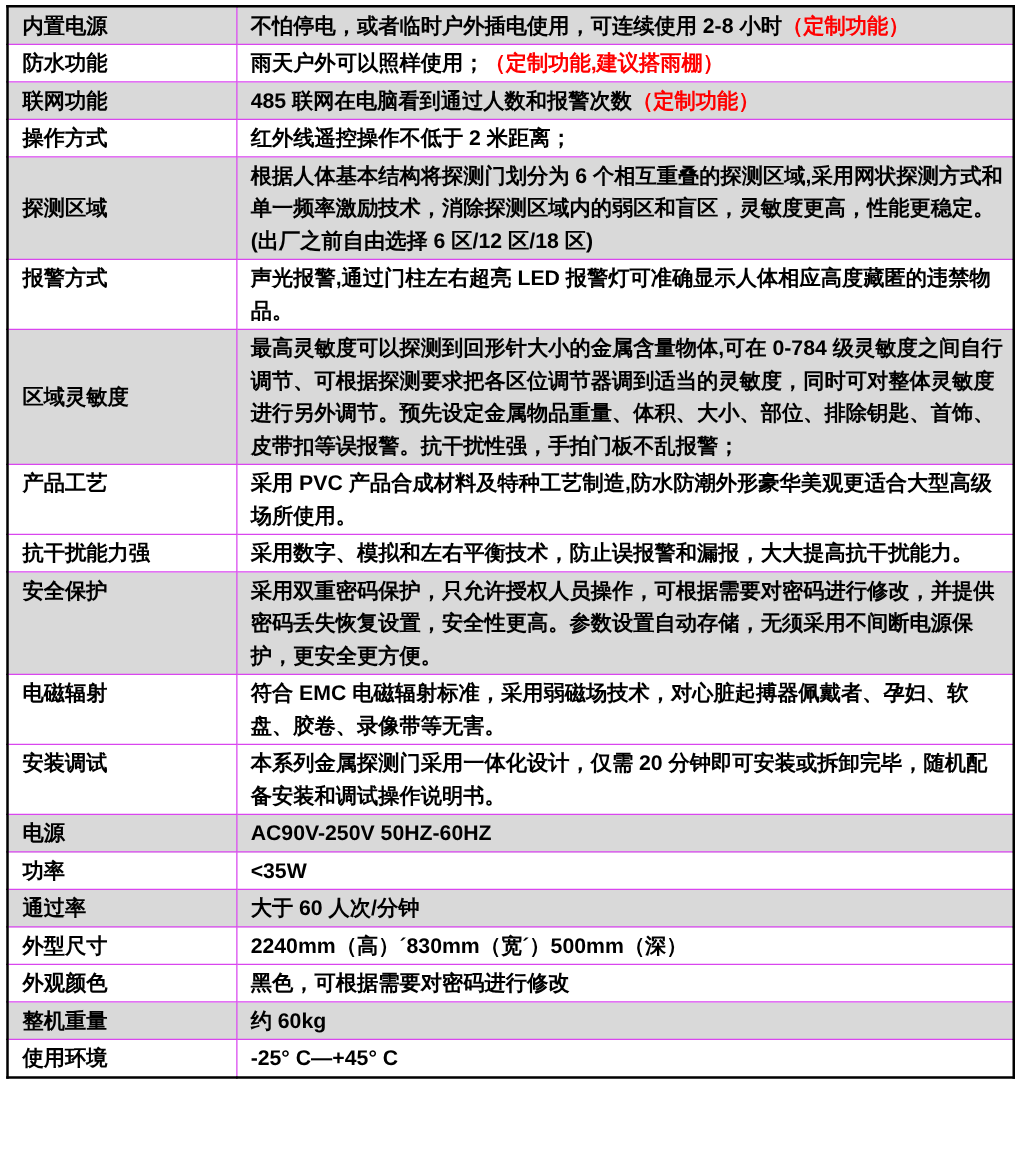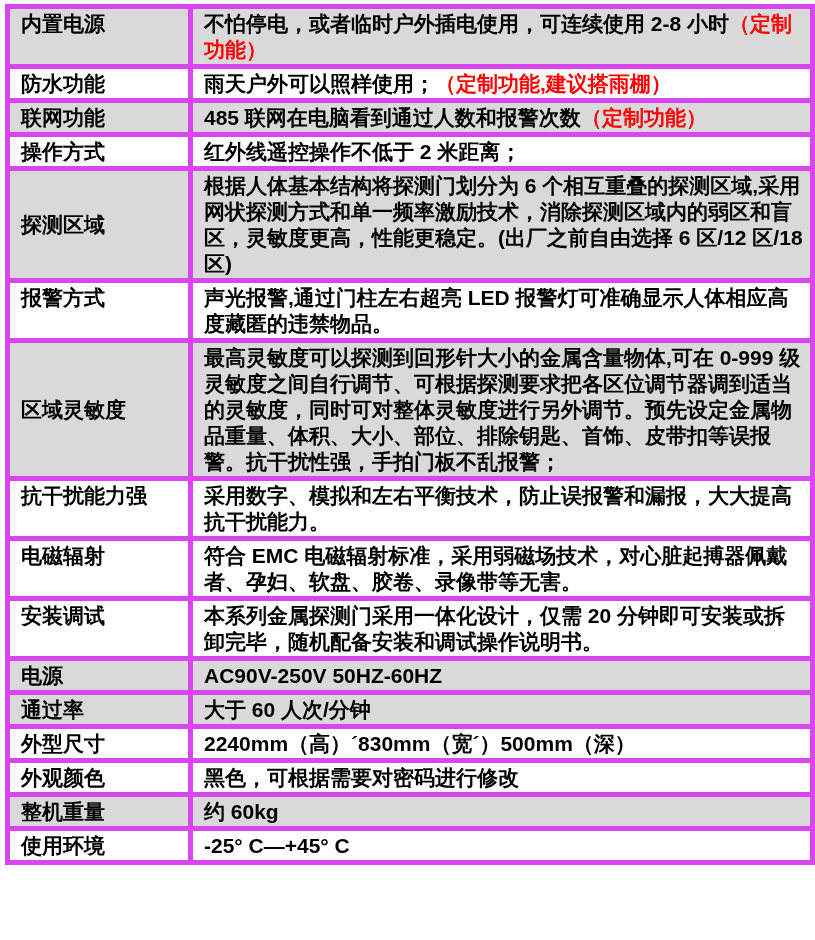--- a/index.html
+++ b/index.html
@@ -19,22 +19,22 @@
     padding: 4px 5px;
     overflow: hidden;
   }
   table.spec-table {
     border-collapse: collapse;
     width: 805px;
     table-layout: fixed;
     border: 2px solid #000;
   }
   table.spec-table td {
-    border: 5px solid #d946ef;
-    font-size: 21px;
+    border: 1px solid #d946ef;
+    font-size: 17px;
     font-weight: bold;
     line-height: 26px;
     padding: 1.5px 6px 1.5px 11px;
     vertical-align: top;
     word-break: break-all;
     box-sizing: border-box;
   }
   td.spec-label {
     width: 183px;
   }
@@ -81,37 +81,49 @@
         <tr class="shaded">
           <td class="spec-label">探测区域</td>
           <td class="spec-value"><span class="seg-black">根据人体基本结构将探测门划分为 6 个相互重叠的探测区域,采用网状探测方式和单一频率激励技术，消除探测区域内的弱区和盲区，灵敏度更高，性能更稳定。(出厂之前自由选择 6 区/12 区/18 区)</span></td>
         </tr>
         <tr>
           <td class="spec-label">报警方式</td>
           <td class="spec-value"><span class="seg-black">声光报警,通过门柱左右超亮 LED 报警灯可准确显示人体相应高度藏匿的违禁物品。</span></td>
         </tr>
         <tr class="shaded">
           <td class="spec-label">区域灵敏度</td>
-          <td class="spec-value"><span class="seg-black">最高灵敏度可以探测到回形针大小的金属含量物体,可在 0-999 级灵敏度之间自行调节、可根据探测要求把各区位调节器调到适当的灵敏度，同时可对整体灵敏度进行另外调节。预先设定金属物品重量、体积、大小、部位、排除钥匙、首饰、皮带扣等误报警。抗干扰性强，手拍门板不乱报警；</span></td>
+          <td class="spec-value"><span class="seg-black">最高灵敏度可以探测到回形针大小的金属含量物体,可在 0-784 级灵敏度之间自行调节、可根据探测要求把各区位调节器调到适当的灵敏度，同时可对整体灵敏度进行另外调节。预先设定金属物品重量、体积、大小、部位、排除钥匙、首饰、皮带扣等误报警。抗干扰性强，手拍门板不乱报警；</span></td>
+        </tr>
+        <tr>
+          <td class="spec-label">产品工艺</td>
+          <td class="spec-value"><span class="seg-black">采用 PVC 产品合成材料及特种工艺制造,防水防潮外形豪华美观更适合大型高级场所使用。</span></td>
         </tr>
         <tr>
           <td class="spec-label">抗干扰能力强</td>
           <td class="spec-value"><span class="seg-black">采用数字、模拟和左右平衡技术，防止误报警和漏报，大大提高抗干扰能力。</span></td>
+        </tr>
+        <tr class="shaded">
+          <td class="spec-label">安全保护</td>
+          <td class="spec-value"><span class="seg-black">采用双重密码保护，只允许授权人员操作，可根据需要对密码进行修改，并提供密码丢失恢复设置，安全性更高。参数设置自动存储，无须采用不间断电源保护，更安全更方便。</span></td>
         </tr>
         <tr>
           <td class="spec-label">电磁辐射</td>
           <td class="spec-value"><span class="seg-black">符合 EMC 电磁辐射标准，采用弱磁场技术，对心脏起搏器佩戴者、孕妇、软盘、胶卷、录像带等无害。</span></td>
         </tr>
         <tr>
           <td class="spec-label">安装调试</td>
           <td class="spec-value"><span class="seg-black">本系列金属探测门采用一体化设计，仅需 20 分钟即可安装或拆卸完毕，随机配备安装和调试操作说明书。</span></td>
         </tr>
         <tr class="shaded">
           <td class="spec-label">电源</td>
           <td class="spec-value"><span class="seg-black">AC90V-250V    50HZ-60HZ</span></td>
+        </tr>
+        <tr>
+          <td class="spec-label">功率</td>
+          <td class="spec-value"><span class="seg-black">&lt;35W</span></td>
         </tr>
         <tr class="shaded">
           <td class="spec-label">通过率</td>
           <td class="spec-value"><span class="seg-black">大于 60 人次/分钟</span></td>
         </tr>
         <tr>
           <td class="spec-label">外型尺寸</td>
           <td class="spec-value"><span class="seg-black">2240mm（高）´830mm（宽´）500mm（深）</span></td>
         </tr>
         <tr>

